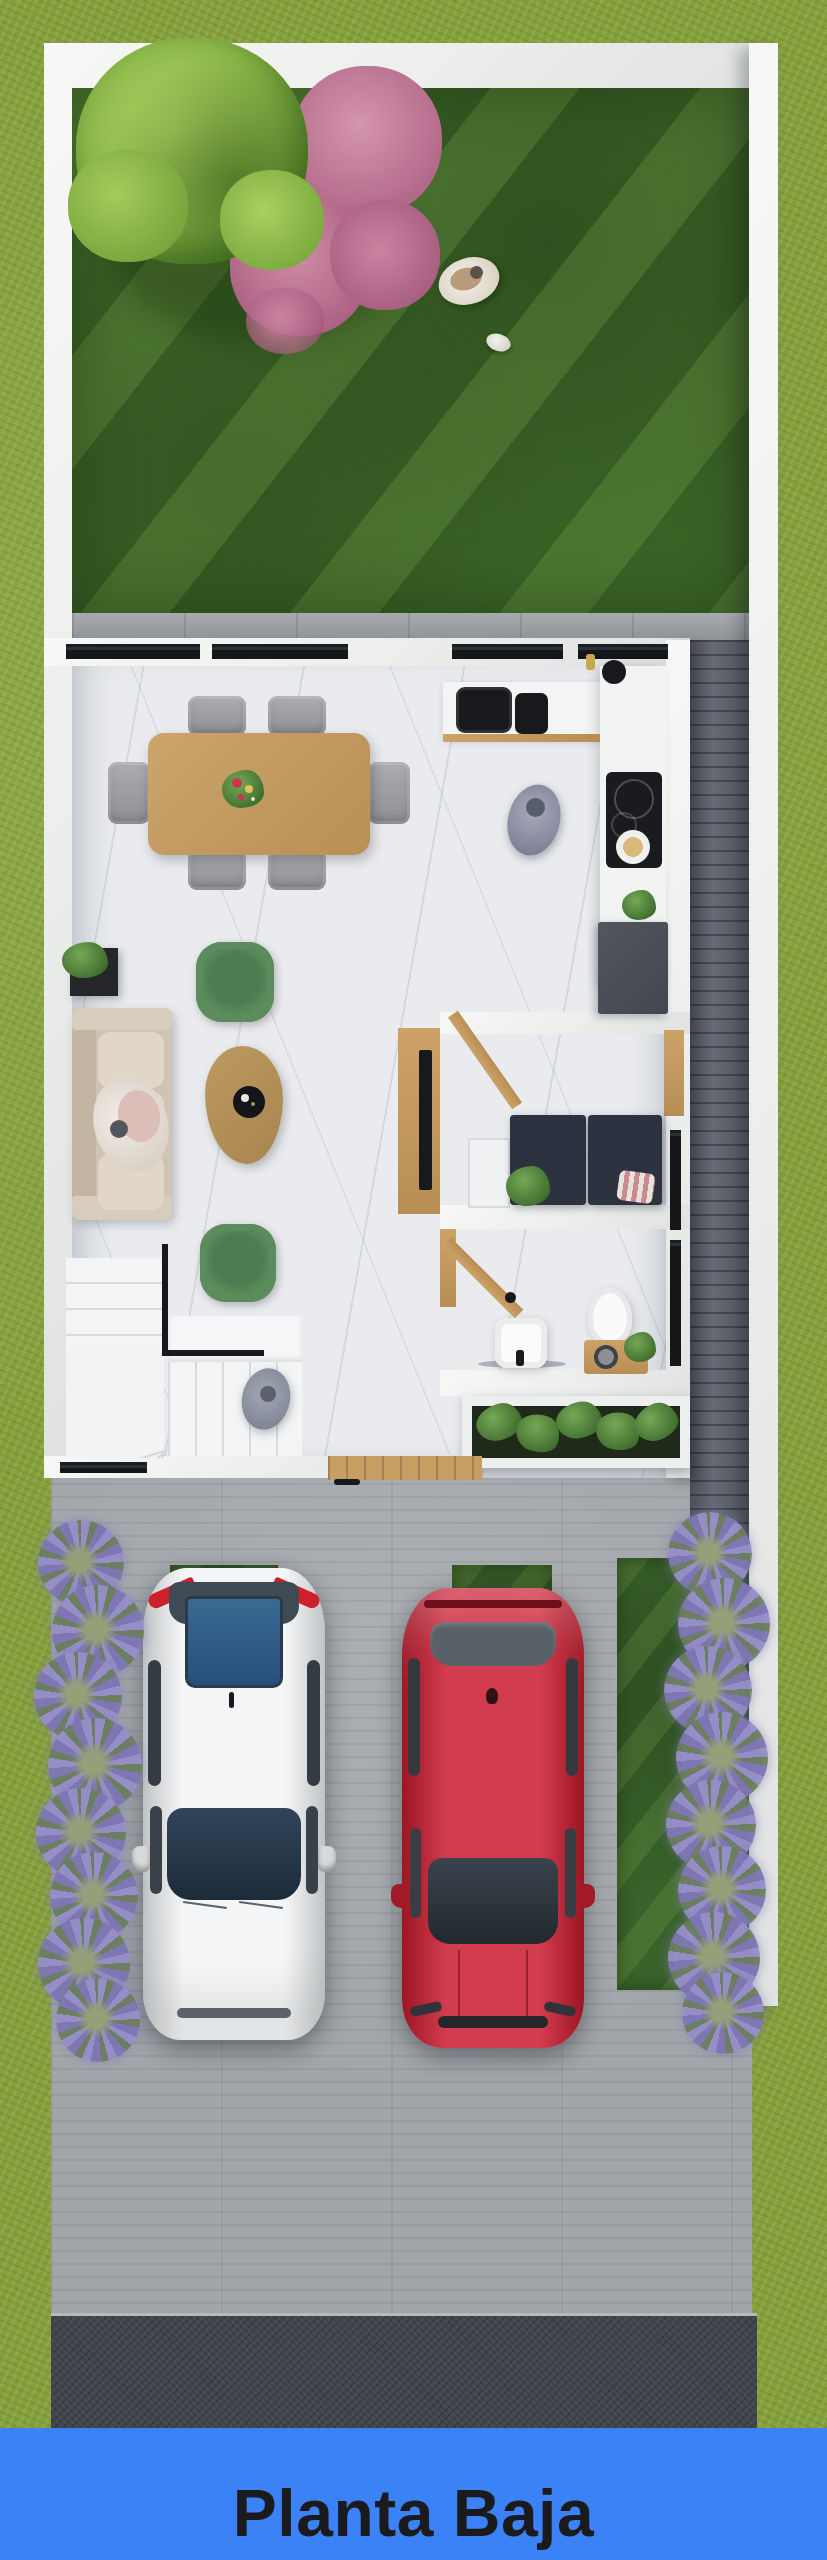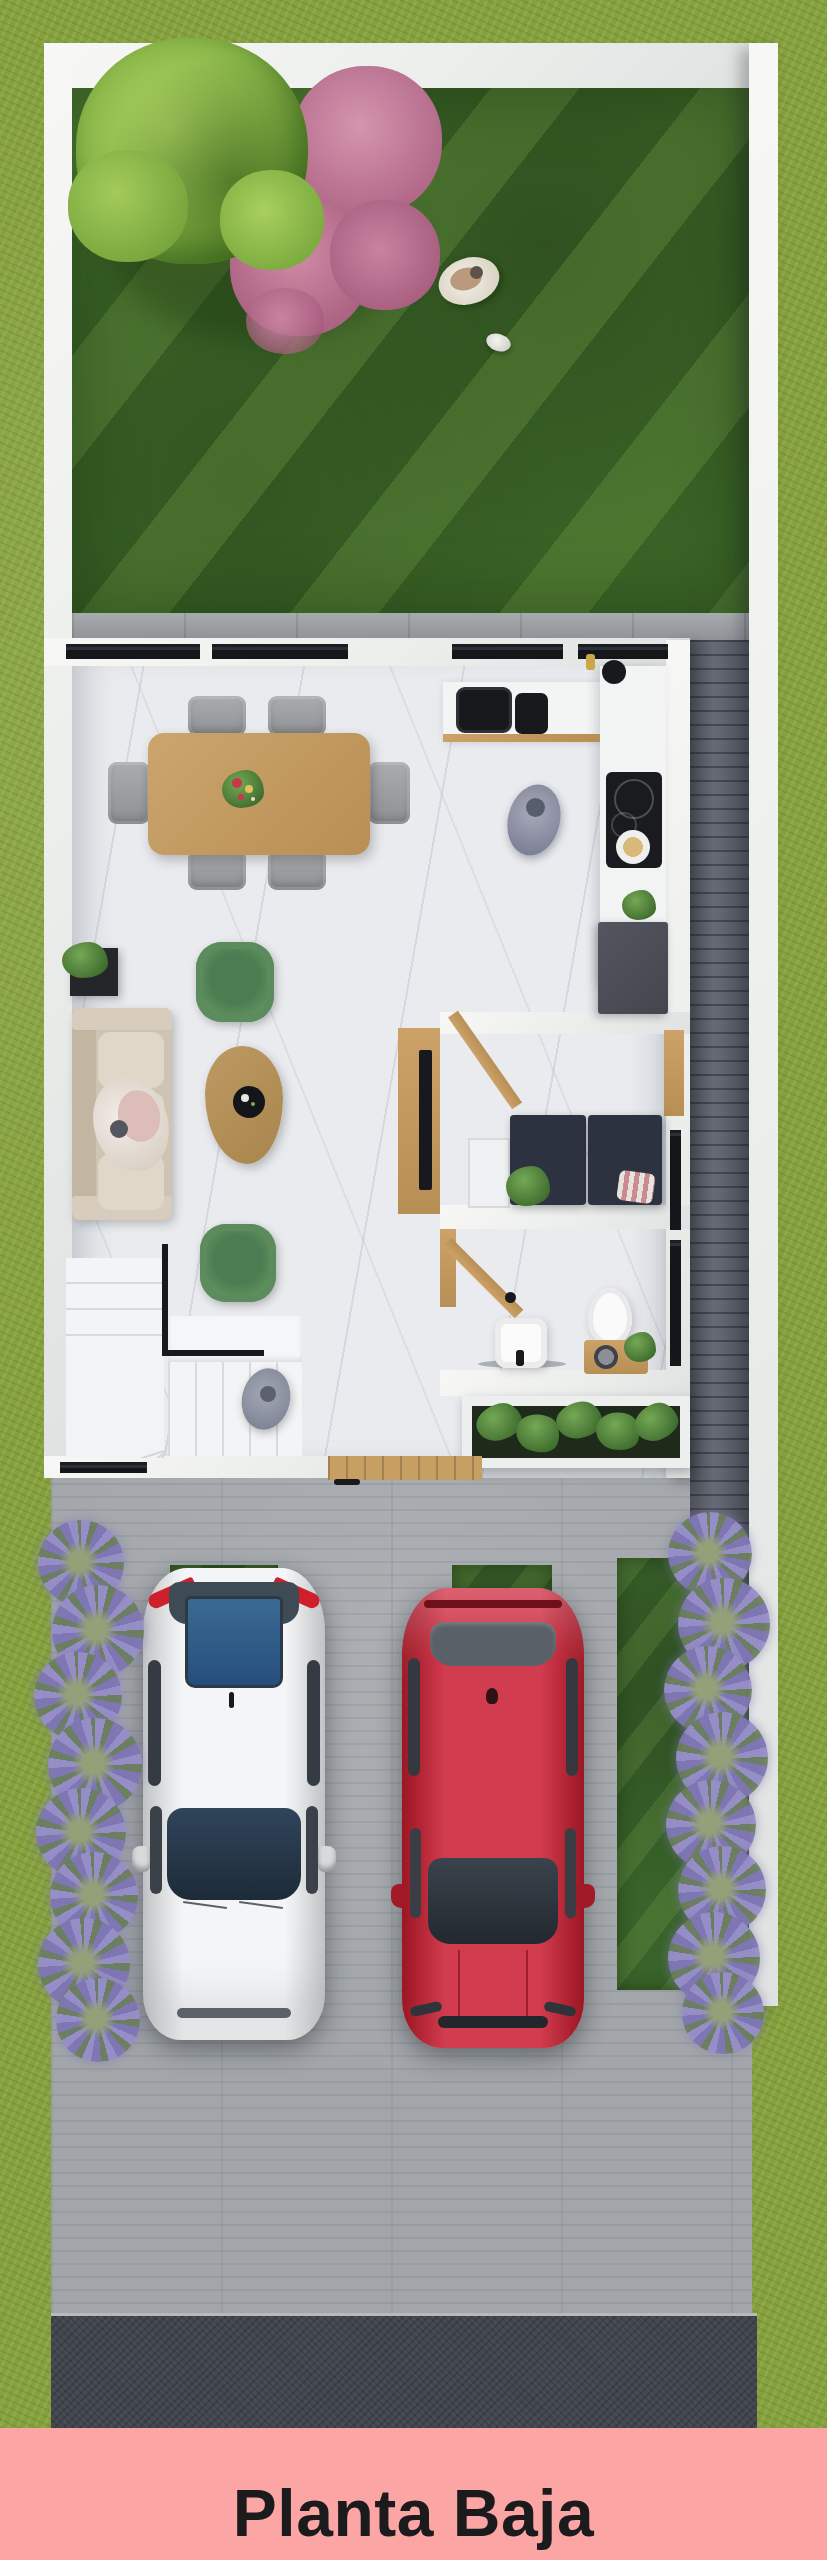--- a/index.html
+++ b/index.html
@@ -66,21 +66,21 @@
   .wline{position:absolute;height:2px;background:#d4d6d9;transform-origin:100% 50%;right:0;}
   .car-white{background:linear-gradient(90deg,#c7cacc 0%,#f4f5f6 22% 78%,#c7cacc 100%);
              border-radius:44px 44px 38px 38px/64px 64px 46px 46px;
              box-shadow:0 8px 26px rgba(20,24,32,.45), inset 0 -50px 36px rgba(0,0,0,.07);}
   .car-red{background:linear-gradient(90deg,#9c1522 0%,#d23c4f 24% 76%,#9c1522 100%);
            border-radius:46px 46px 40px 40px/66px 66px 48px 48px;
            box-shadow:0 8px 26px rgba(20,24,32,.45), inset 0 64px 44px -34px rgba(255,255,255,.20);}
   .cpart{position:absolute;}
 
   
-  #footer{background:#fca5a5;text-align:center;}
+  #footer{background:#3b82f6;text-align:center;}
   #title{font-size:66px;font-weight:700;letter-spacing:.5px;color:#1b1b1d;line-height:1;}
 </style>
 </head>
 <body>
 
 <div id="canvas">
 
   <div class="a grass" style="left:0;top:0;width:827px;height:2428px;"></div>
   <div class="a drive" style="left:51px;top:1470px;width:701px;height:843px;z-index:2;"></div>
   <div class="a asphalt" style="left:51px;top:2313px;width:706px;height:115px;z-index:2;"></div>

